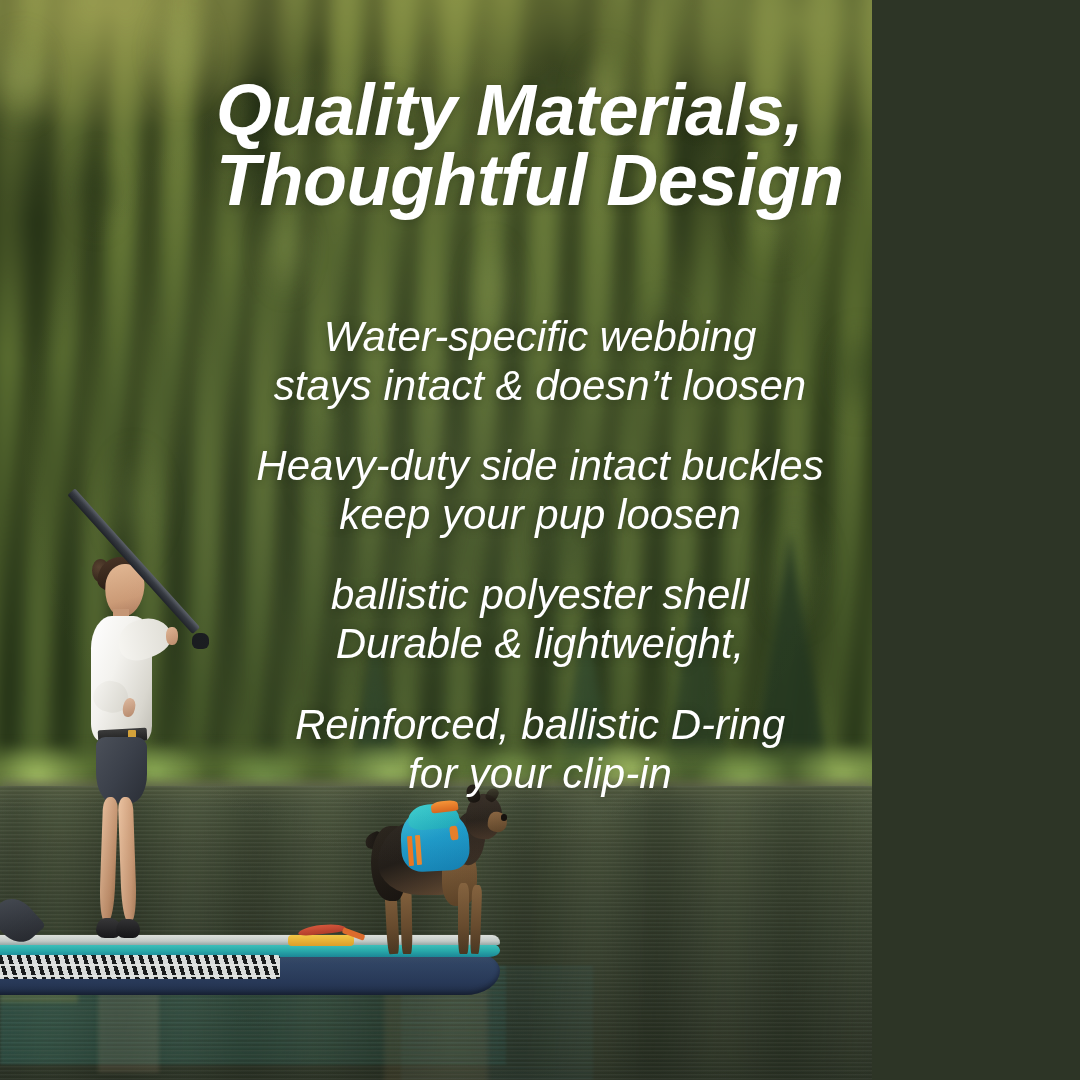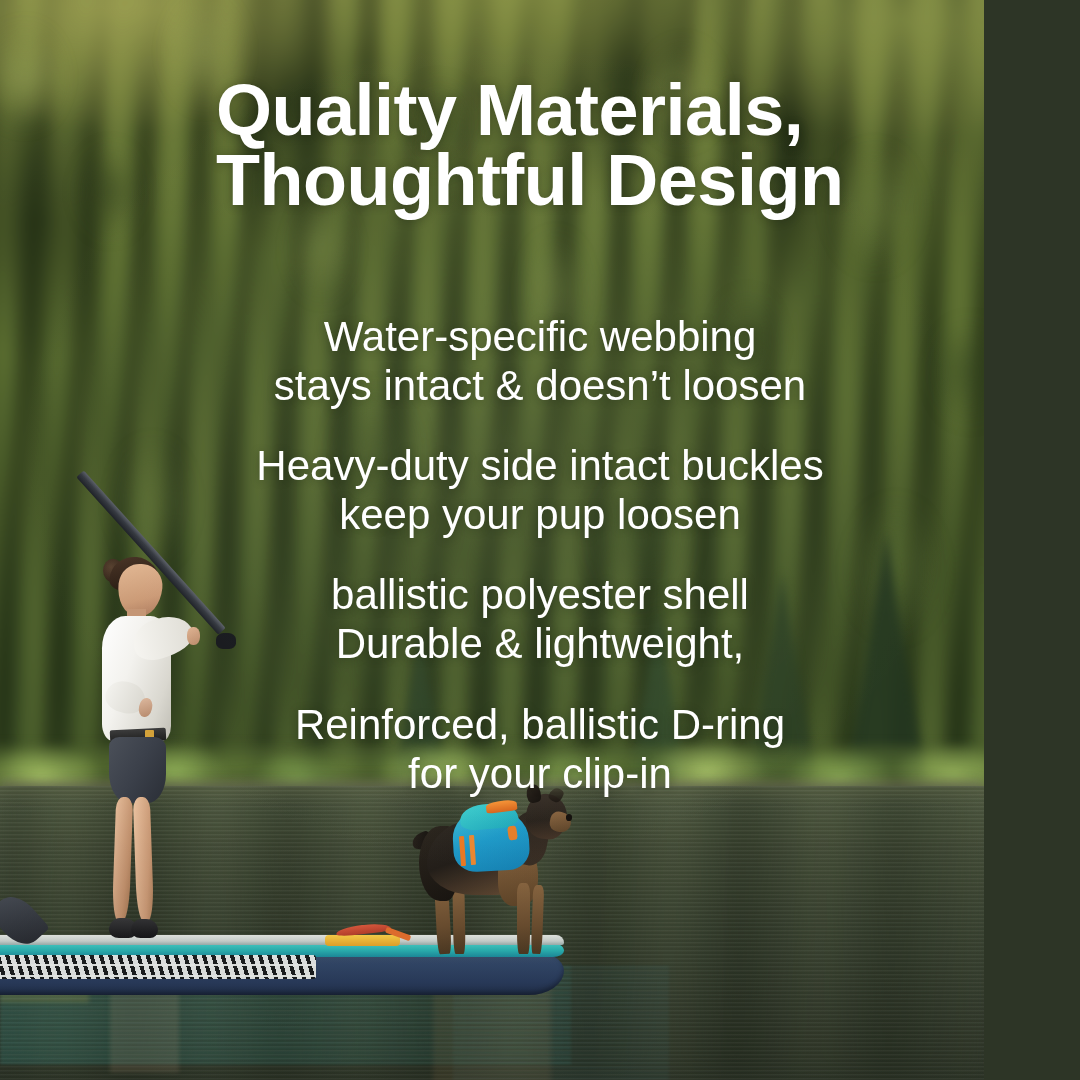--- a/index.html
+++ b/index.html
@@ -7,25 +7,26 @@
     margin: 0;
     padding: 0;
     background: #2d3526;
   }
   body {
     font-family: "Liberation Sans", sans-serif;
   }
 
   .scene {
     position: relative;
-    width: 984px;
+    width: 872px;
     height: 1080px;
     overflow: hidden;
     background: #c2410c;
     user-select: none;
+    font-style: italic;
   }
 
   
   .photo {
     position: absolute;
     inset: 0;
     overflow: hidden;
   }
 
   

